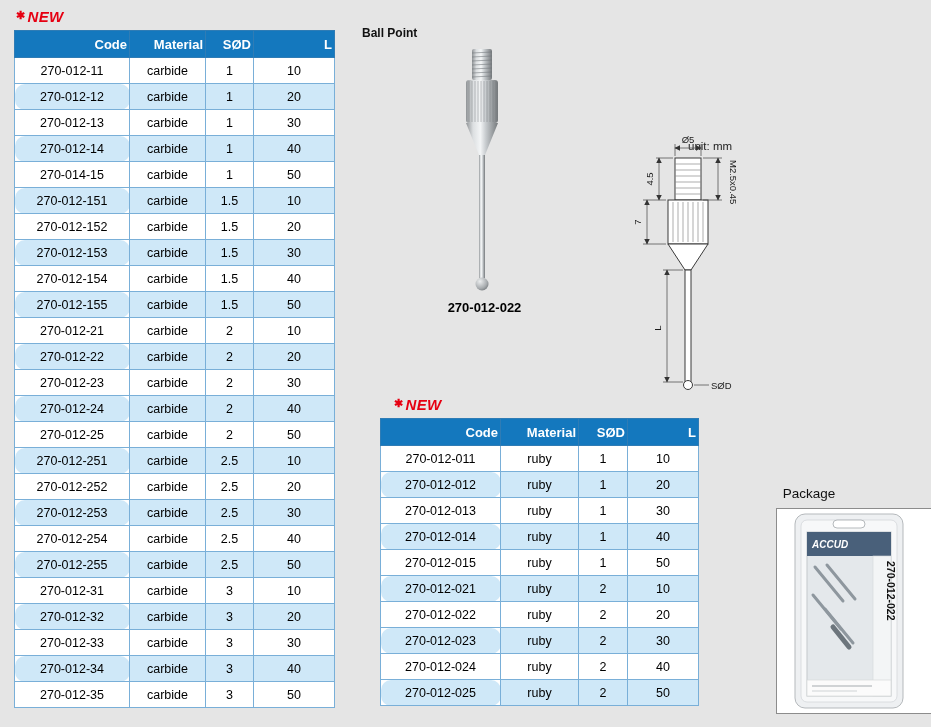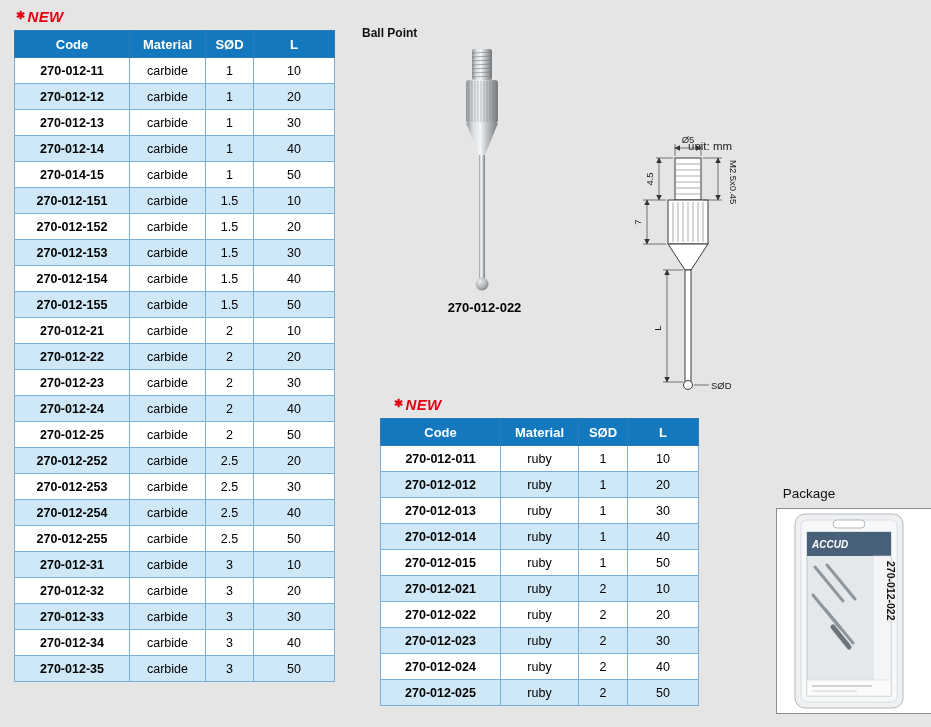--- a/index.html
+++ b/index.html
@@ -9,27 +9,27 @@
     font-family:"Liberation Sans", sans-serif; color:#000; overflow:hidden;
   }
   .abs { position:absolute; }
 
   .new-label { color:#e60012; font-weight:bold; font-style:italic; font-size:15px; letter-spacing:.3px; }
   .new-label .star { font-style:normal; font-size:11px; vertical-align:3px; margin-right:2px; }
 
   table.spec-table { border-collapse:collapse; table-layout:fixed; background:#fff; border:1px solid #2f7cb5; }
   table.spec-table th {
     background:#1478be; color:#fff; font-size:13px; font-weight:bold;
-    border:1px solid #2f7cb5; height:27px; padding:0 2px; text-align:center;
+    border:1px solid #2f7cb5; height:27px; padding:0 2px; text-align:right;
   }
   table.spec-table td {
     font-size:12.5px; text-align:center; border:1px solid #79afd8;
     height:26px; padding:0 2px; background:#fff;
   }
-  table.spec-table td.code { font-weight:bold; }
+  table.spec-table td.code { font-weight:normal;border-radius:10px; }
   table.spec-table tbody tr:nth-child(even) td { background:#cfe8f8; }
 
   .product-title { font-size:12px; font-weight:bold; color:#111; }
   .code-label { font-size:13px; font-weight:bold; text-align:center; }
   .unit-label { font-size:11.5px; color:#222; }
   .package-label { font-size:13.5px; color:#111; text-align:center; }
   .package-box { border:1px solid #8c8c8c; background:#fff; }
 
   svg text { font-family:"Liberation Sans", sans-serif; }
 </style>
@@ -142,20 +142,26 @@
           <td>2</td>
           <td>40</td>
         </tr>
         <tr>
           <td class="code">270-012-25</td>
           <td>carbide</td>
           <td>2</td>
           <td>50</td>
         </tr>
         <tr>
+          <td class="code">270-012-251</td>
+          <td>carbide</td>
+          <td>2.5</td>
+          <td>10</td>
+        </tr>
+        <tr>
           <td class="code">270-012-252</td>
           <td>carbide</td>
           <td>2.5</td>
           <td>20</td>
         </tr>
         <tr>
           <td class="code">270-012-253</td>
           <td>carbide</td>
           <td>2.5</td>
           <td>30</td>

